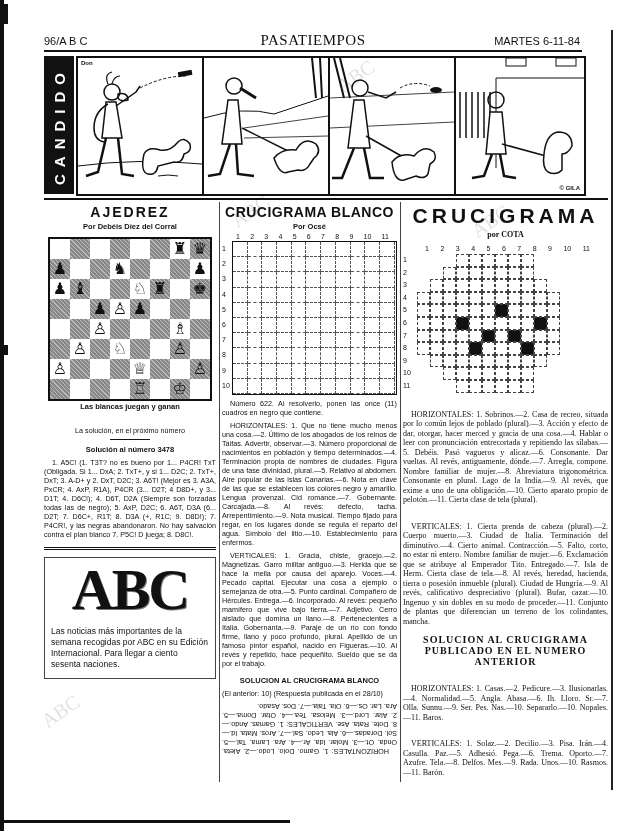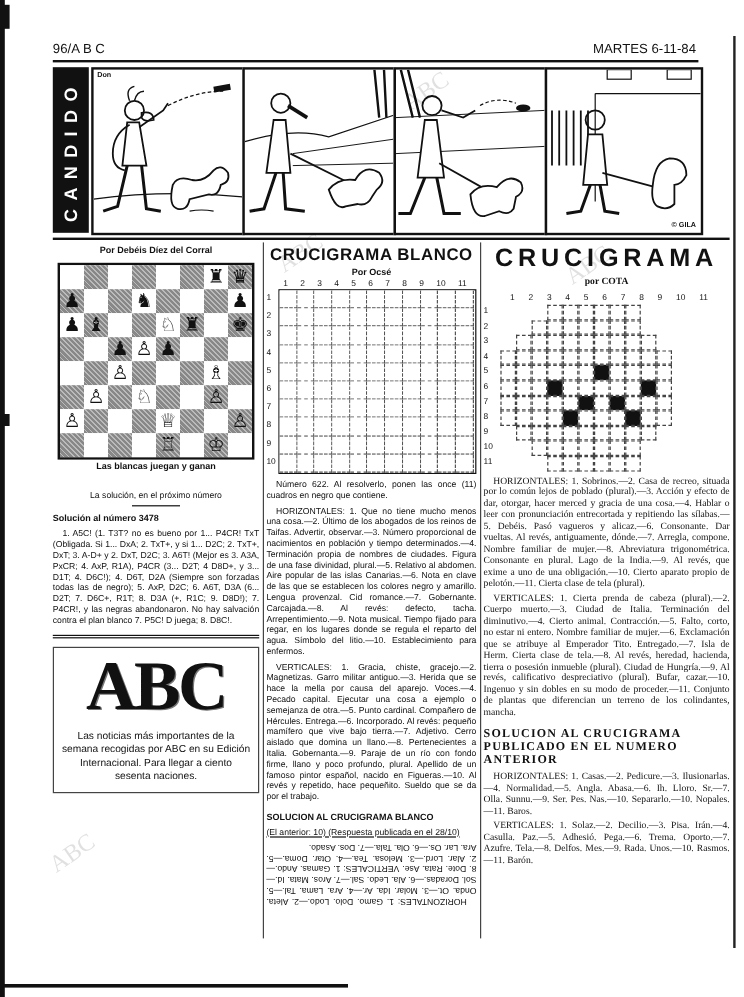--- a/index.html
+++ b/index.html
@@ -32,30 +32,30 @@
   .sec-sub{text-align:center;font-family:"Liberation Sans",sans-serif;font-weight:bold;font-size:7.5px;margin-top:2px;}
 
   .board{width:160px;height:160px;margin:6px auto 0;border:2px solid #111;display:grid;grid-template-columns:repeat(8,1fr);grid-template-rows:repeat(8,1fr);}
   .sq{display:flex;align-items:center;justify-content:center;font-size:16px;line-height:1;font-family:"DejaVu Sans",sans-serif;}
   .sq.dark{background:repeating-linear-gradient(45deg,#888 0 2px,#bbb 2px 3px);}
   .sq.light{background:#fff;}
 
   .pos-title{text-align:center;font-family:"Liberation Sans",sans-serif;font-size:13px;margin-top:5px;}
   .pos-sub{text-align:center;font-family:"Liberation Sans",sans-serif;font-weight:bold;font-size:7.5px;margin-top:1px;}
   .body-txt{font-family:"Liberation Sans",sans-serif;font-size:7.2px;line-height:9px;text-align:justify;margin-top:4px;text-indent:8px;}
-  .body-serif{font-family:"Liberation Serif",serif;font-size:8px;line-height:9.5px;text-align:justify;margin-top:3px;text-indent:8px;}
+  .body-serif{font-family:"Liberation Serif",serif;font-size:8px;line-height:9.5px;text-align:justify;margin-top:17px;text-indent:8px;}
   .center-txt{text-align:center;font-family:"Liberation Sans",sans-serif;font-size:7.2px;margin-top:15px;}
-  .sol-head{font-family:"Liberation Sans",sans-serif;font-weight:bold;font-size:7.5px;margin-top:8px;}
+  .sol-head{text-align:center;font-family:"Liberation Sans",sans-serif;font-weight:bold;font-size:7.5px;margin-top:8px;}
   .short-rule{width:40px;height:1px;background:#111;margin:4px auto 0;}
 
   .abc-box{margin-top:8px;border-top:3px double #111;padding-top:4px;}
   .abc-inner{border:1px solid #444;margin-top:3px;height:120px;position:relative;}
   .abc-logo{font-family:"Liberation Serif",serif;font-weight:bold;font-size:58px;text-align:center;letter-spacing:-2px;line-height:60px;margin-top:2px;color:#111;text-shadow:1px 1px 0 #777;}
   .abc-ed{font-family:"Liberation Serif",serif;font-weight:bold;font-size:8.5px;letter-spacing:1.5px;text-align:center;border-top:1px solid #111;padding-top:2px;}
-  .abc-text{font-family:"Liberation Sans",sans-serif;font-size:8.5px;line-height:11px;text-align:center;margin-top:6px;padding:0 6px;}
+  .abc-text{font-family:"Liberation Sans",sans-serif;font-size:8.5px;line-height:11px;margin-top:6px;padding:0 6px;}
 
   .grid-nums{display:flex;justify-content:space-between;font-family:"Liberation Sans",sans-serif;font-size:7px;padding:0 8px 0 14px;margin-top:2px;}
   .cw-wrap{position:relative;margin-top:1px;}
   .cw-grid{display:grid;border:1.5px solid #111;}
   .cw-cell{border-right:1px dashed #555;border-bottom:1px dashed #555;box-sizing:border-box;background:#fff;}
   .cw-cell.blk{background:#111;}
   .cw-cell.void{border:none;background:transparent;}
   .row-nums{position:absolute;left:0;top:0;font-family:"Liberation Sans",sans-serif;font-size:7px;display:flex;flex-direction:column;}
 
   .watermark{position:absolute;font-family:"Liberation Serif",serif;font-size:20px;color:rgba(0,0,0,0.12);transform:rotate(-35deg);pointer-events:none;}
@@ -64,20 +64,21 @@
 <body>
 
 <div class="abs edge-bar">
   <div class="mark" style="top:4px;height:20px;"></div>
   <div class="mark" style="top:345px;height:10px;"></div>
 </div>
 <div class="abs right-edge"></div>
 
 <div class="abs header">
   <span class="hdr-left">96/A B C</span>
+  <div class="hdr-center">PASATIEMPOS</div>
   <span class="hdr-right">MARTES 6-11-84</span>
 </div>
 
 <div class="abs comic">
   <div class="candido-strip">
     <span>CANDIDO</span>
   </div>
 
   <div class="panel" style="left:32px;width:124px;">
     <span class="panel-credit" style="left:3px;top:2px;">Don</span>
@@ -148,20 +149,21 @@
     <span class="panel-credit" style="right:4px;bottom:3px;">© GILA</span>
   </div>
 </div>
 
 <div class="abs rule" style="left:44px;top:198px;width:564px;"></div>
 
 <div class="vdiv" style="left:219px;"></div>
 <div class="vdiv" style="left:400px;"></div>
 
 <div class="col col-left">
+  <div class="sec-title">AJEDREZ</div>
   <div class="sec-sub">Por Debéis Díez del Corral</div>
   <div class="board" id="chess-board">
       <div class="sq light"></div>
       <div class="sq dark"></div>
       <div class="sq light"></div>
       <div class="sq dark"></div>
       <div class="sq light"></div>
       <div class="sq dark"></div>
       <div class="sq light">
         <span>♜</span>
@@ -421,21 +423,21 @@
         <div class="cw-cell"></div>
         <div class="cw-cell"></div>
         <div class="cw-cell"></div>
         <div class="cw-cell"></div>
       </div>
   </div>
   <div class="body-txt">Número 622. Al resolverlo, ponen las once (11) cuadros en negro que contiene.</div>
   <div class="body-txt">HORIZONTALES: 1. Que no tiene mucho menos una cosa.—2. Último de los abogados de los reinos de Taifas. Advertir, observar.—3. Número proporcional de nacimientos en población y tiempo determinados.—4. Terminación propia de nombres de ciudades. Figura de una fase divinidad, plural.—5. Relativo al abdomen. Aire popular de las islas Canarias.—6. Nota en clave de las que se establecen los colores negro y amarillo. Lengua provenzal. Cid romance.—7. Gobernante. Carcajada.—8. Al revés: defecto, tacha. Arrepentimiento.—9. Nota musical. Tiempo fijado para regar, en los lugares donde se regula el reparto del agua. Símbolo del litio.—10. Establecimiento para enfermos.</div>
   <div class="body-txt">VERTICALES: 1. Gracia, chiste, gracejo.—2. Magnetizas. Garro militar antiguo.—3. Herida que se hace la mella por causa del aparejo. Voces.—4. Pecado capital. Ejecutar una cosa a ejemplo o semejanza de otra.—5. Punto cardinal. Compañero de Hércules. Entrega.—6. Incorporado. Al revés: pequeño mamífero que vive bajo tierra.—7. Adjetivo. Cerro aislado que domina un llano.—8. Pertenecientes a Italia. Gobernanta.—9. Paraje de un río con fondo firme, llano y poco profundo, plural. Apellido de un famoso pintor español, nacido en Figueras.—10. Al revés y repetido, hace pequeñito. Sueldo que se da por el trabajo.</div>
   <div class="sol-head">SOLUCION AL CRUCIGRAMA BLANCO</div>
-  <div class="body-txt" style="text-indent:0;text-decoration:underline;">(El anterior: 10) (Respuesta publicada en el 28/10)</div>
+  <div class="body-txt" style="text-indent:0;">(El anterior: 10) (Respuesta publicada en el 28/10)</div>
   <div class="body-txt" style="transform:rotate(180deg);">HORIZONTALES: 1. Gamo. Dolo. Lodo.—2. Aleta. Onda. Ot.—3. Molar. Ida. Ar.—4. Ara. Lama. Tal.—5. Sol. Doradas.—6. Ala. Ledo. Sal.—7. Aros. Mata. Id.—8. Dote. Rata. Ase. VERTICALES: 1. Gamas. Ando.—2. Alar. Lord.—3. Melosa. Tea.—4. Otar. Doma.—5. Ara. Lar. Os.—6. Ola. Tala.—7. Dos. Asado.</div>
 </div>
 
 <div class="col col-right">
   <div class="sec-title" style="font-size:21px;letter-spacing:4px;">CRUCIGRAMA</div>
   <div class="sec-sub" style="font-family:'Liberation Serif',serif;font-size:8px;">por COTA</div>
   <div class="grid-nums" id="c-colnums" style="padding:0 18px 0 22px;margin-top:6px;">
       <span>1</span>
       <span>2</span>
       <span>3</span>

